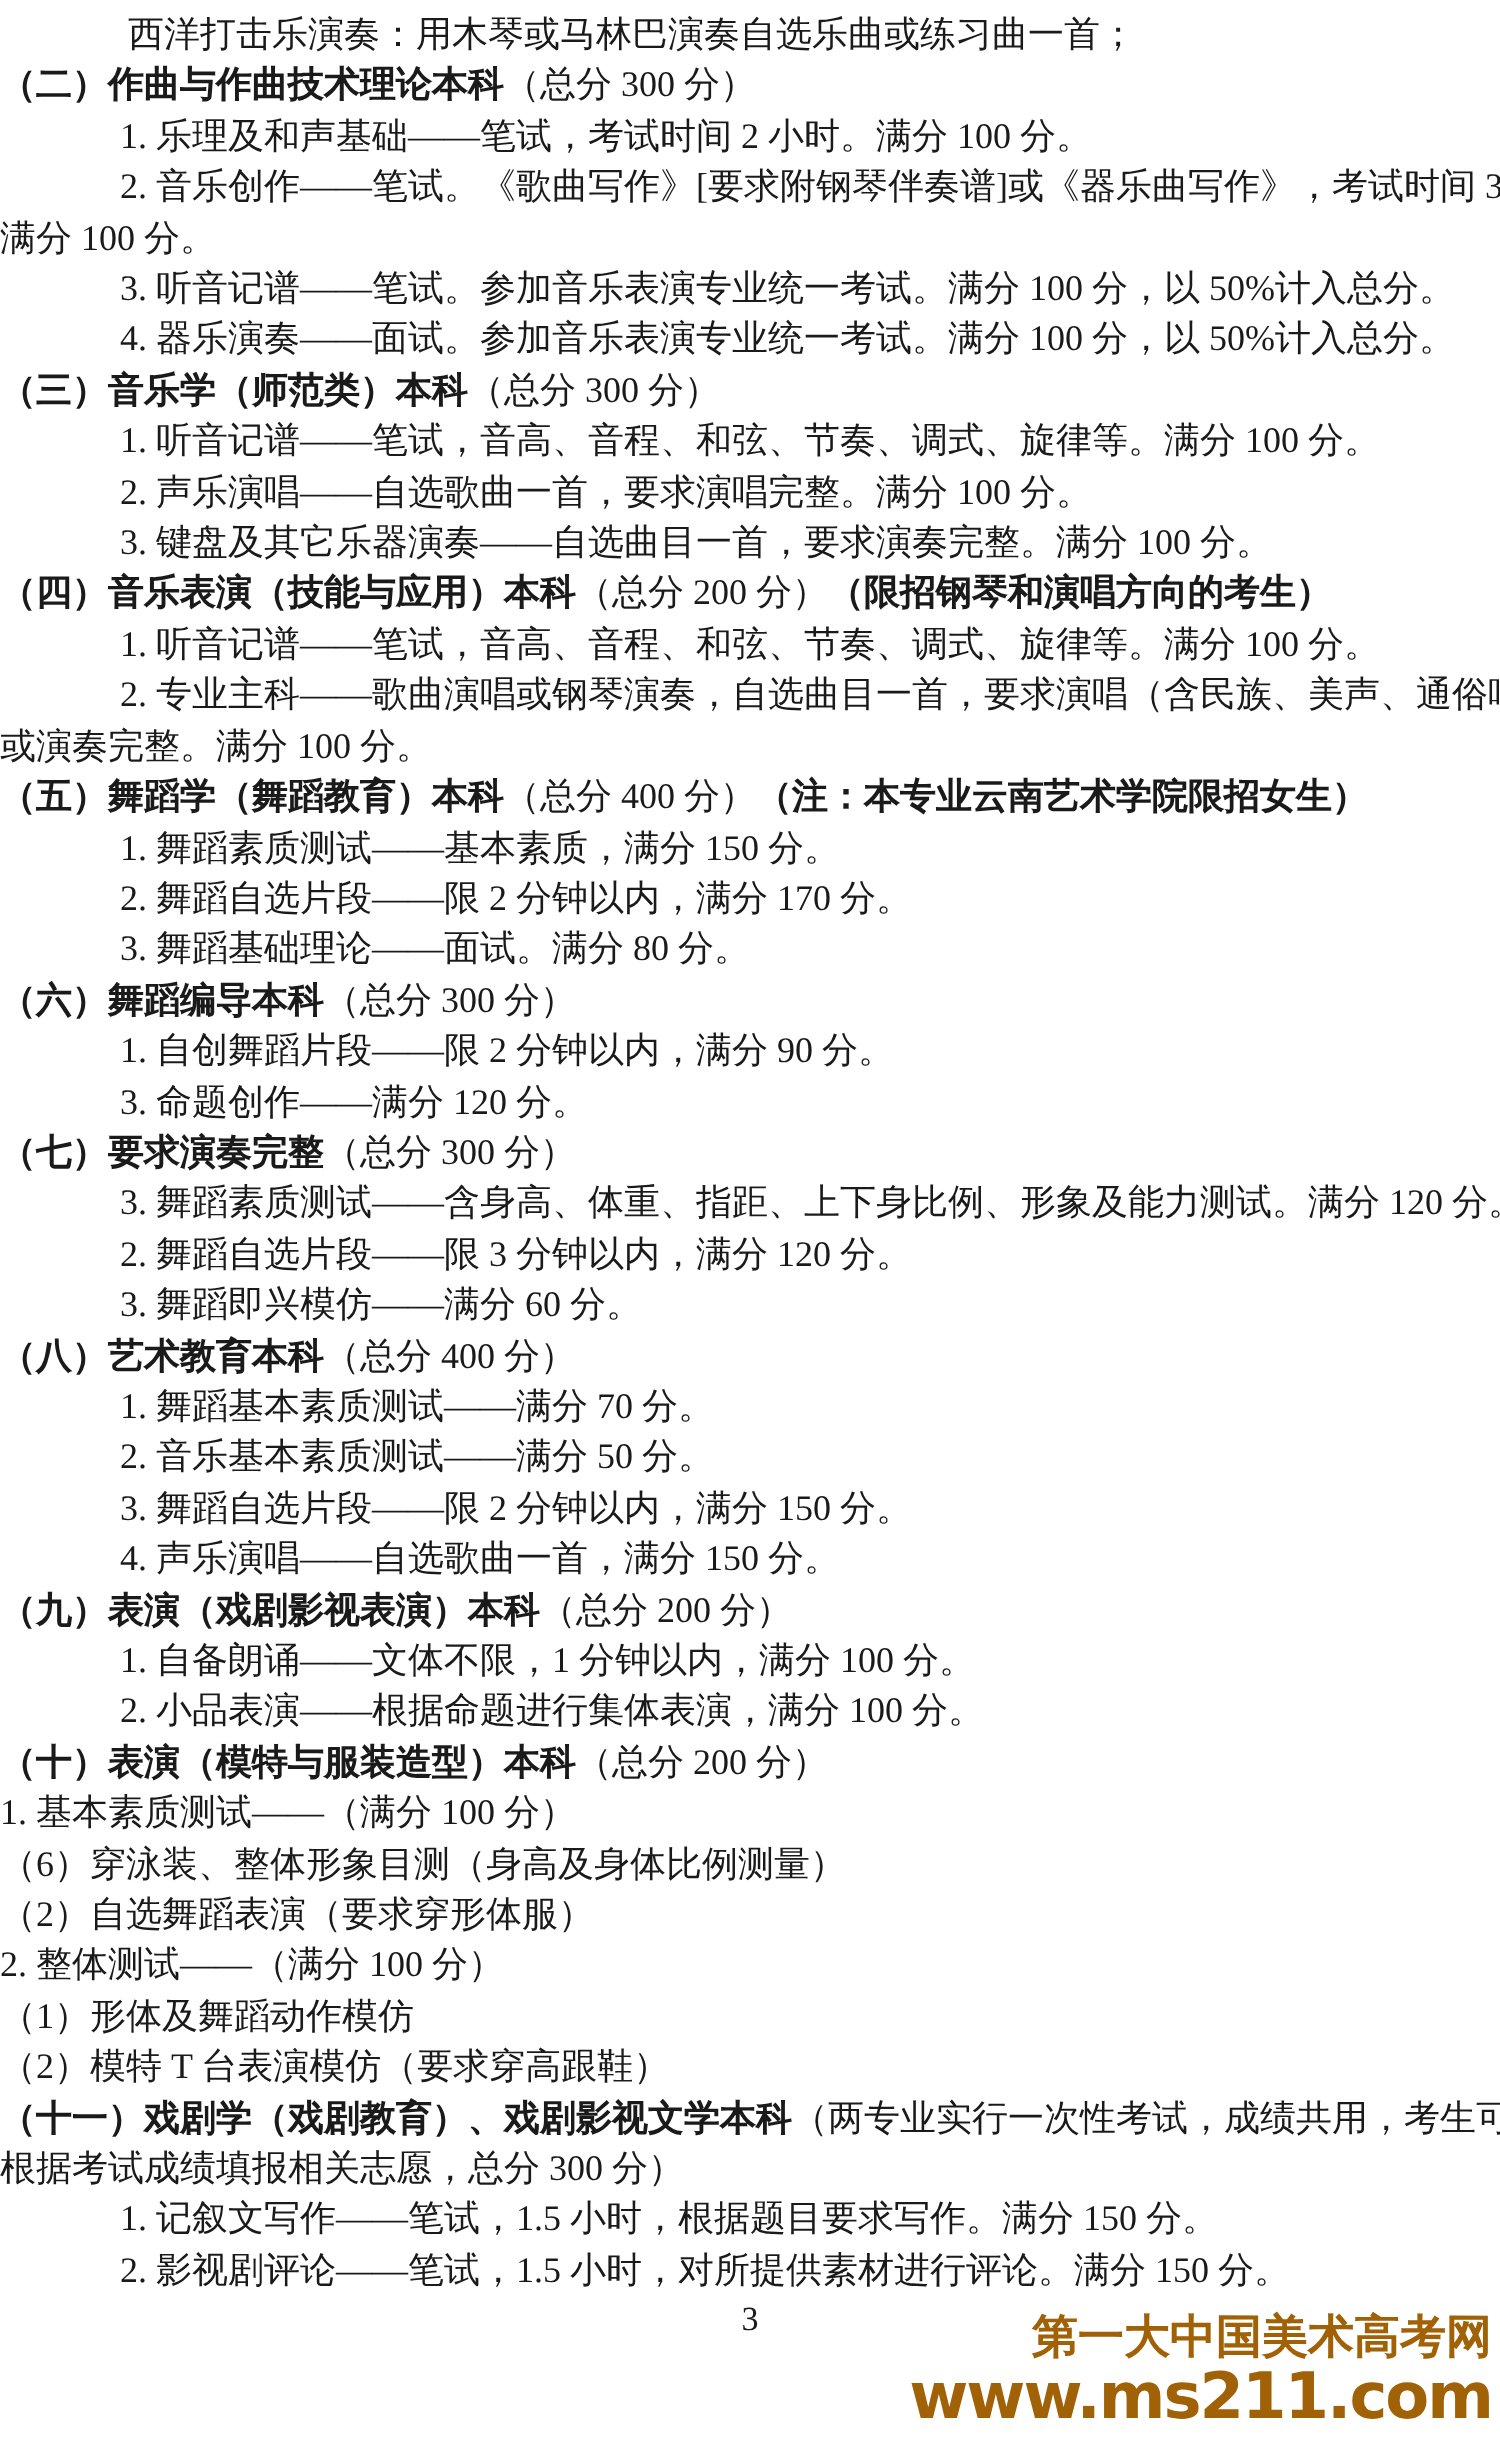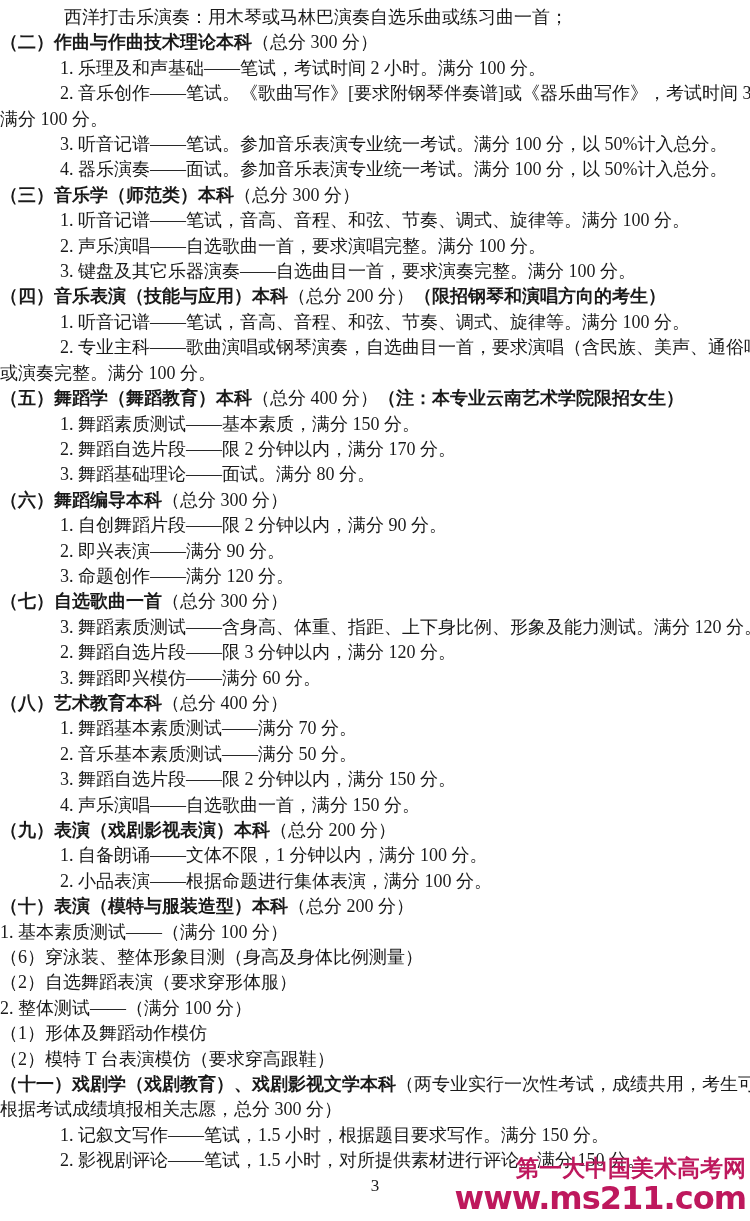--- a/index.html
+++ b/index.html
@@ -72,23 +72,22 @@
     <div class="line i1"><span class="b">（四）音乐表演（技能与应用）本科</span><span>（总分 200 分）</span><span class="b">（限招钢琴和演唱方向的考生）</span></div>
     <div class="line i2"><span>1. 听音记谱——笔试，音高、音程、和弦、节奏、调式、旋律等。满分 100 分。</span></div>
     <div class="line i2"><span>2. 专业主科——歌曲演唱或钢琴演奏，自选曲目一首，要求演唱（含民族、美声、通俗唱法）</span></div>
     <div class="line i0"><span>或演奏完整。满分 100 分。</span></div>
     <div class="line i1"><span class="b">（五）舞蹈学（舞蹈教育）本科</span><span>（总分 400 分）</span><span class="b">（注：本专业云南艺术学院限招女生）</span></div>
     <div class="line i2"><span>1. 舞蹈素质测试——基本素质，满分 150 分。</span></div>
     <div class="line i2"><span>2. 舞蹈自选片段——限 2 分钟以内，满分 170 分。</span></div>
     <div class="line i2"><span>3. 舞蹈基础理论——面试。满分 80 分。</span></div>
     <div class="line i1"><span class="b">（六）舞蹈编导本科</span><span>（总分 300 分）</span></div>
     <div class="line i2"><span>1. 自创舞蹈片段——限 2 分钟以内，满分 90 分。</span></div>
-    <div class="line i2"><span>2. 即兴表演——满分 90 分。</span></div>
     <div class="line i2"><span>3. 命题创作——满分 120 分。</span></div>
-    <div class="line i1"><span class="b">（七）自选歌曲一首</span><span>（总分 300 分）</span></div>
+    <div class="line i1"><span class="b">（七）要求演奏完整</span><span>（总分 300 分）</span></div>
     <div class="line i2"><span>3. 舞蹈素质测试——含身高、体重、指距、上下身比例、形象及能力测试。满分 120 分。</span></div>
     <div class="line i2"><span>2. 舞蹈自选片段——限 3 分钟以内，满分 120 分。</span></div>
     <div class="line i2"><span>3. 舞蹈即兴模仿——满分 60 分。</span></div>
     <div class="line i1"><span class="b">（八）艺术教育本科</span><span>（总分 400 分）</span></div>
     <div class="line i2"><span>1. 舞蹈基本素质测试——满分 70 分。</span></div>
     <div class="line i2"><span>2. 音乐基本素质测试——满分 50 分。</span></div>
     <div class="line i2"><span>3. 舞蹈自选片段——限 2 分钟以内，满分 150 分。</span></div>
     <div class="line i2"><span>4. 声乐演唱——自选歌曲一首，满分 150 分。</span></div>
     <div class="line i1"><span class="b">（九）表演（戏剧影视表演）本科</span><span>（总分 200 分）</span></div>
     <div class="line i2"><span>1. 自备朗诵——文体不限，1 分钟以内，满分 100 分。</span></div>
@@ -101,16 +100,16 @@
     <div class="line i1"><span>（1）形体及舞蹈动作模仿</span></div>
     <div class="line i1"><span>（2）模特 T 台表演模仿（要求穿高跟鞋）</span></div>
     <div class="line i1"><span class="b">（十一）戏剧学（戏剧教育）、戏剧影视文学本科</span><span>（两专业实行一次性考试，成绩共用，考生可</span></div>
     <div class="line i0"><span>根据考试成绩填报相关志愿，总分 300 分）</span></div>
     <div class="line i2"><span>1. 记叙文写作——笔试，1.5 小时，根据题目要求写作。满分 150 分。</span></div>
     <div class="line i2"><span>2. 影视剧评论——笔试，1.5 小时，对所提供素材进行评论。满分 150 分。</span></div>
   </div>
 
 <div class="pagenum">3</div>
 
-<div class="watermark" style="color: #be185d;">
+<div class="watermark" style="color: #a16207;">
   <div class="wm1">第一大中国美术高考网</div>
   <div class="wm2">www.ms211.com</div>
 </div>
 
 </body></html>

